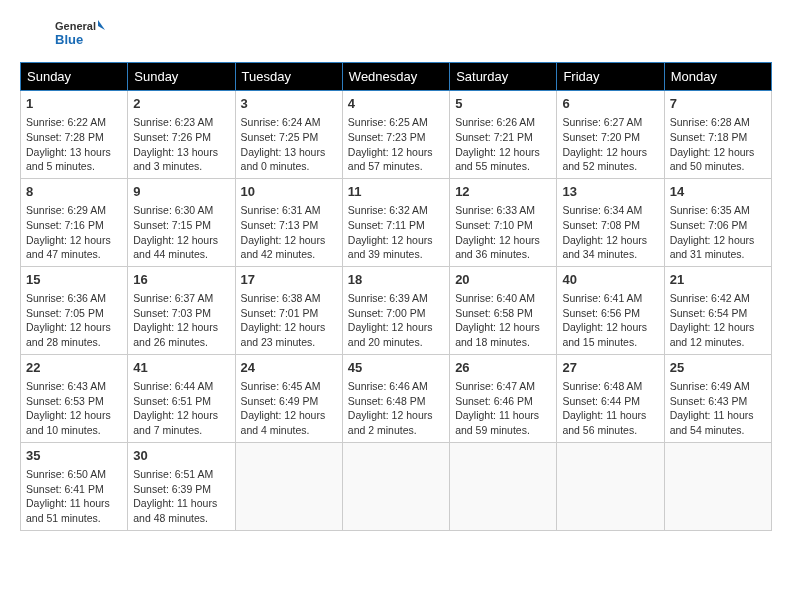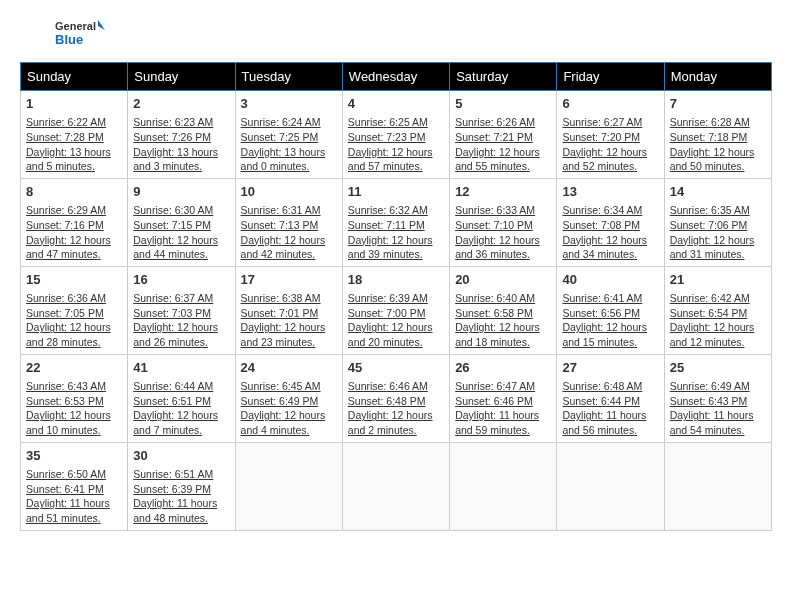--- a/index.html
+++ b/index.html
@@ -62,21 +62,20 @@
     }
     .day-num {
       font-size: 13px;
       font-weight: bold;
       display: block;
       margin-bottom: 2px;
     }
     .day-info {
       font-size: 10.5px;
       color: #333;
-      text-decoration: underline;
     }
   </style>
 </head>
 <body>
 
 <div class="header-area">
   <div class="logo">
   <svg width="50" height="36" viewBox="0 0 50 36">
     <text x="0" y="14" font-size="11" font-weight="bold" fill="#333" font-family="Arial">General</text>
     <text x="0" y="28" font-size="13" font-weight="bold" fill="#1a6bb5" font-family="Arial">Blue</text>

